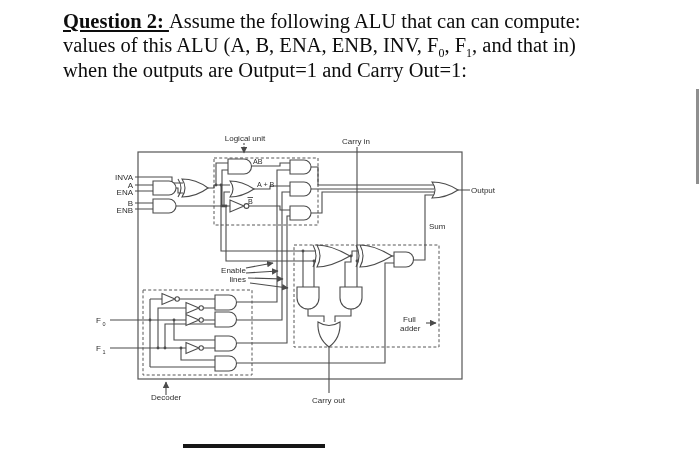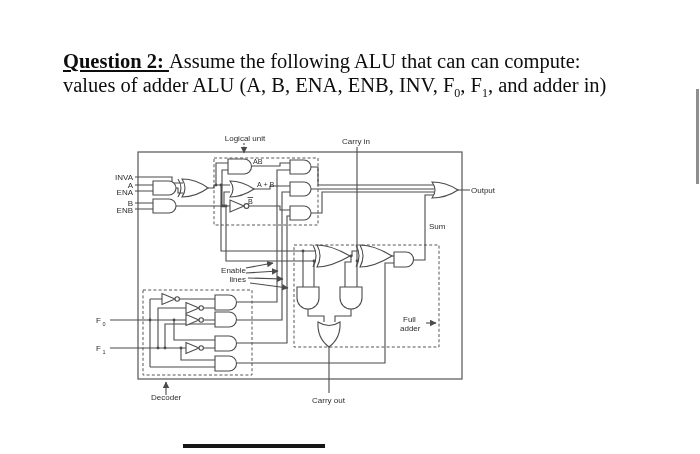--- a/index.html
+++ b/index.html
@@ -2,21 +2,21 @@
 <html><head>
 <meta charset="utf-8">
 <style>
   html,body{margin:0;padding:0;}
   body{
     width:700px;height:454px;position:relative;background:#ffffff;
     font-family:"Liberation Serif",serif;overflow:hidden;
   }
   .question{
     position:absolute;left:63px;top:9px;width:600px;
-    font-size:20.5px;line-height:24.4px;color:#0d0d0d;margin-top:40px;
+    font-size:20.5px;line-height:24.4px;color:#0d0d0d;
   }
   .qline{margin:0;white-space:nowrap;}
   .qlabel{font-weight:bold;text-decoration:underline;}
   .question sub{font-size:12px;line-height:0;}
   svg.diagram{position:absolute;left:0;top:0;}
   .w{stroke:#4b4b4b;stroke-width:1.1;fill:none;}
   .g{stroke:#4b4b4b;stroke-width:1.1;fill:#ffffff;}
   .db{stroke:#565656;stroke-width:1;fill:none;stroke-dasharray:3 2.2;}
   .ob{stroke:#555555;stroke-width:1.2;fill:none;}
   .lbl{font-family:"Liberation Sans",sans-serif;font-size:8px;fill:#2d2d2d;}
@@ -24,21 +24,22 @@
   .sub{font-family:"Liberation Sans",sans-serif;font-size:5.5px;fill:#2d2d2d;}
   .dot{fill:#4b4b4b;}
   .right-bar{position:absolute;left:696px;top:89px;width:3px;height:95px;background:#8f8f8f;}
   .bottom-bar{position:absolute;left:183px;top:444px;width:142px;height:4px;background:#161616;}
 </style>
 </head>
 <body>
 
 <div class="question">
   <p class="qline"><span class="qlabel">Question 2: </span><span>Assume the following ALU that can can compute:</span></p>
-  <p class="qline"><span>values of adder ALU (A, B, ENA, ENB, INV, F</span><sub>0</sub><span>, F</span><sub>1</sub><span>, and adder in)</span></p>
+  <p class="qline"><span>values of this ALU (A, B, ENA, ENB, INV, F</span><sub>0</sub><span>, F</span><sub>1</sub><span>, and that in)</span></p>
+  <p class="qline">when the outputs are Output=1 and Carry Out=1:</p>
 </div>
 
 <svg class="diagram" width="700" height="454" viewBox="0 0 700 454">
   <defs>
     <marker id="arw" markerWidth="7" markerHeight="7" refX="5.5" refY="3" orient="auto">
       <path d="M0,0 L6,3 L0,6 Z" fill="#4b4b4b"></path>
     </marker>
   </defs>
 
   <rect class="ob" x="138" y="152" width="324" height="227"></rect>

